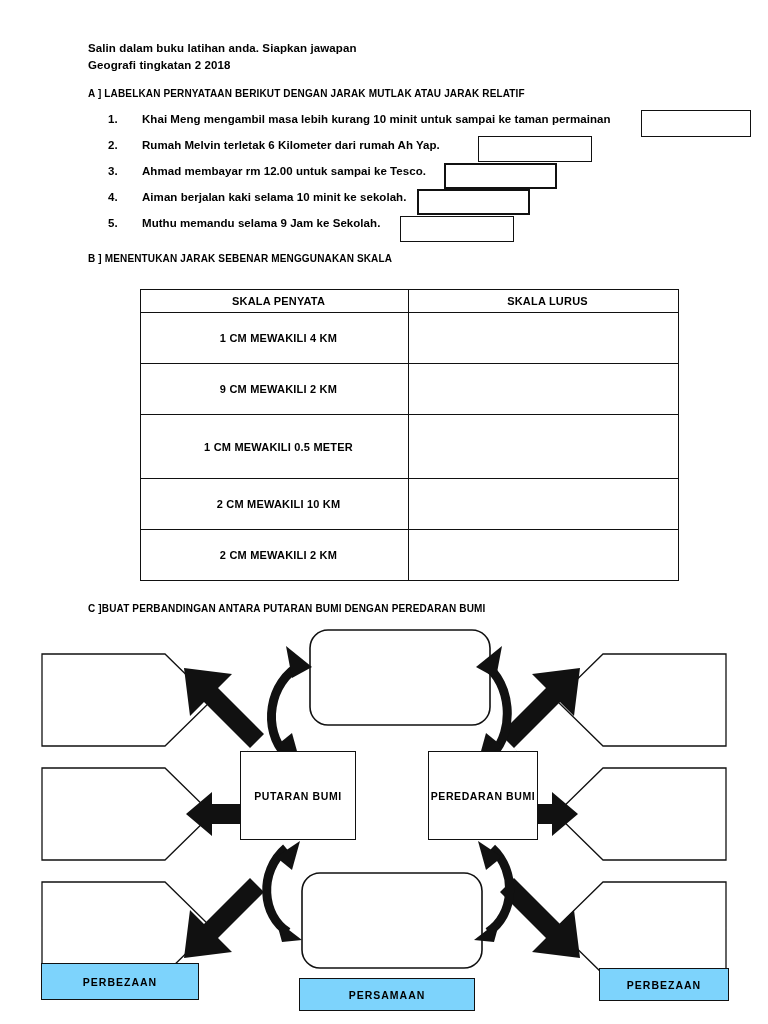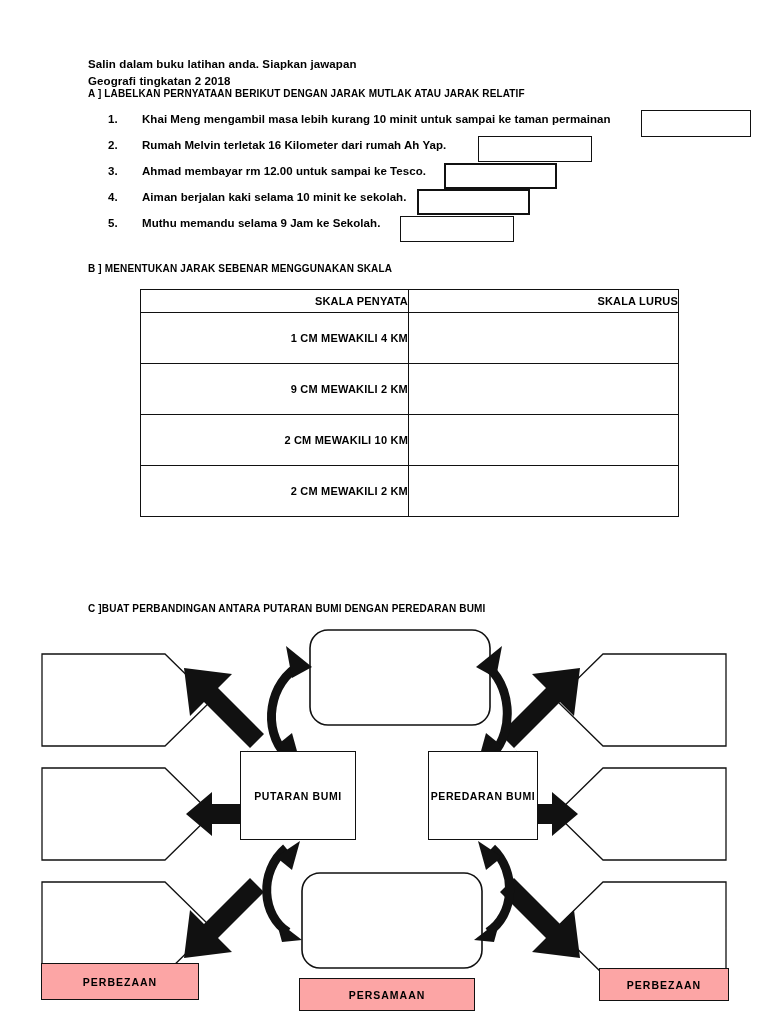--- a/index.html
+++ b/index.html
@@ -22,34 +22,33 @@
 
   
   .header {
     position: absolute;
     left: 88px;
     top: 40px;
     font-size: 11.5px;
     font-weight: bold;
     line-height: 17px;
     letter-spacing: 0.1px;
-    margin-top: 16px;
   }
   .header div { white-space: nowrap; }
 
   
   .sec-head {
     position: absolute;
     font-size: 10px;
     font-weight: bold;
     letter-spacing: 0.15px;
     white-space: nowrap;
   }
   #sec-a-head { left: 88px; top: 88px; }
-  #sec-b-head { left: 88px; top: 263px; text-align: center; }
+  #sec-b-head { left: 88px; top: 253px; text-align: center; }
   #sec-c-head { left: 88px; top: 603px; }
 
   
   .qlist {
     position: absolute;
     left: 108px;
     top: 113px;
     width: 660px;
   }
   .qrow {
@@ -88,21 +87,21 @@
     top: 289px;
     width: 538px;
     border-collapse: collapse;
     table-layout: fixed;
     background: #ffffff;
   }
   .scale-table th, .scale-table td {
     border: 1.3px solid #111111;
     font-size: 11px;
     font-weight: bold;
-    text-align: right;
+    text-align: center;
     padding: 0 0 0 8px;
     vertical-align: middle;
     letter-spacing: 0.2px;
   }
   .scale-table col.c1 { width: 268px; }
   .scale-table col.c2 { width: 270px; }
   .scale-table thead th { height: 22px; vertical-align: middle; }
   .scale-table tbody td { height: 50px; }
   .scale-table tbody tr.tall td { height: 63px; }
 
@@ -127,21 +126,21 @@
   .center-box span {
     font-size: 10.5px;
     font-weight: bold;
     letter-spacing: 0.6px;
     text-align: center;
     line-height: 16px;
   }
   .legend-box {
     position: absolute;
     border: 1.3px solid #111111;
-    background: #fca5a5;
+    background: #7dd3fc;
     box-sizing: border-box;
     display: flex;
     align-items: center;
     justify-content: center;
   }
   .legend-box span {
     font-size: 10.5px;
     font-weight: bold;
     letter-spacing: 1px;
   }
@@ -158,21 +157,21 @@
 
   <div class="sec-head" id="sec-a-head">A ] LABELKAN PERNYATAAN BERIKUT DENGAN JARAK MUTLAK ATAU JARAK RELATIF</div>
 
   <div class="qlist">
     <div class="qrow">
       <span class="qnum">1.</span>
       <span class="qtext">Khai Meng mengambil masa lebih kurang 10 minit untuk sampai ke taman permainan</span>
     </div>
     <div class="qrow">
       <span class="qnum">2.</span>
-      <span class="qtext">Rumah Melvin terletak 16 Kilometer dari rumah Ah Yap.</span>
+      <span class="qtext">Rumah Melvin terletak 6 Kilometer dari rumah Ah Yap.</span>
     </div>
     <div class="qrow">
       <span class="qnum">3.</span>
       <span class="qtext">Ahmad membayar rm 12.00 untuk sampai ke Tesco.</span>
     </div>
     <div class="qrow">
       <span class="qnum">4.</span>
       <span class="qtext">Aiman berjalan kaki selama 10 minit ke sekolah.</span>
     </div>
     <div class="qrow">
@@ -202,20 +201,24 @@
     </thead>
     <tbody>
       <tr>
         <td>1 CM MEWAKILI 4 KM</td>
         <td></td>
       </tr>
       <tr>
         <td>9 CM MEWAKILI 2 KM</td>
         <td></td>
       </tr>
+      <tr class="tall">
+        <td>1 CM MEWAKILI 0.5 METER</td>
+        <td></td>
+      </tr>
       <tr>
         <td>2 CM MEWAKILI 10 KM</td>
         <td></td>
       </tr>
       <tr>
         <td>2 CM MEWAKILI 2 KM</td>
         <td></td>
       </tr>
     </tbody>
   </table>

